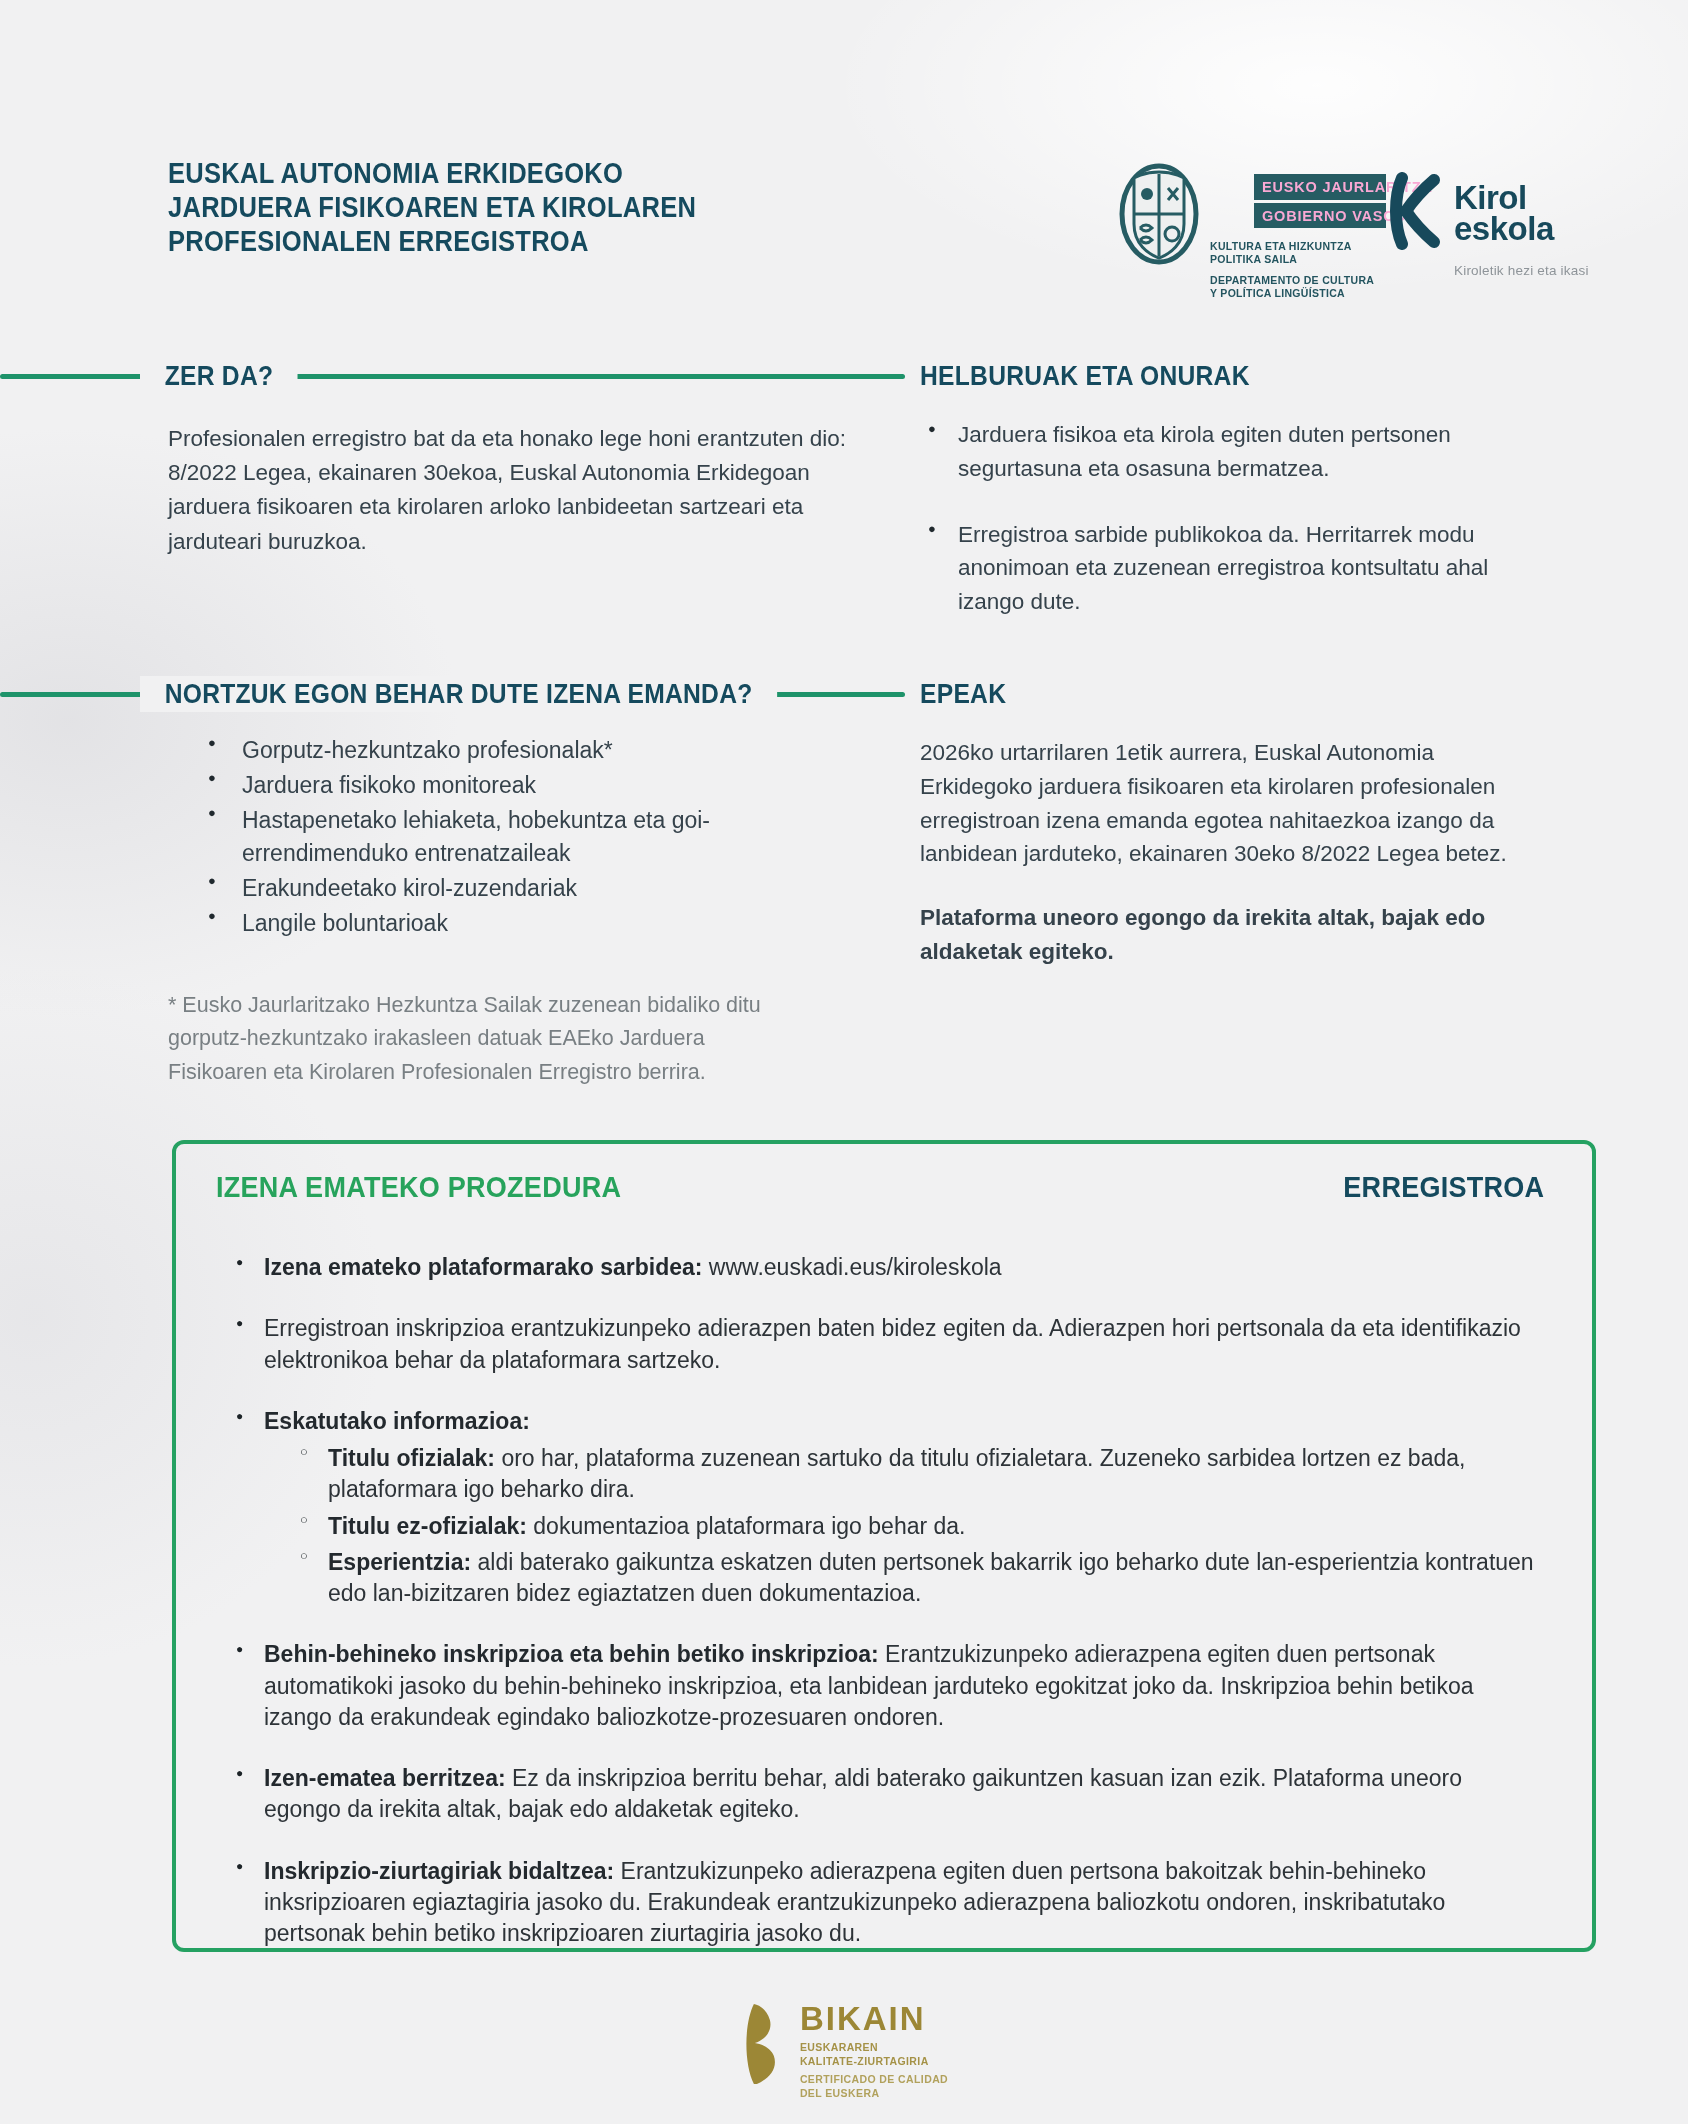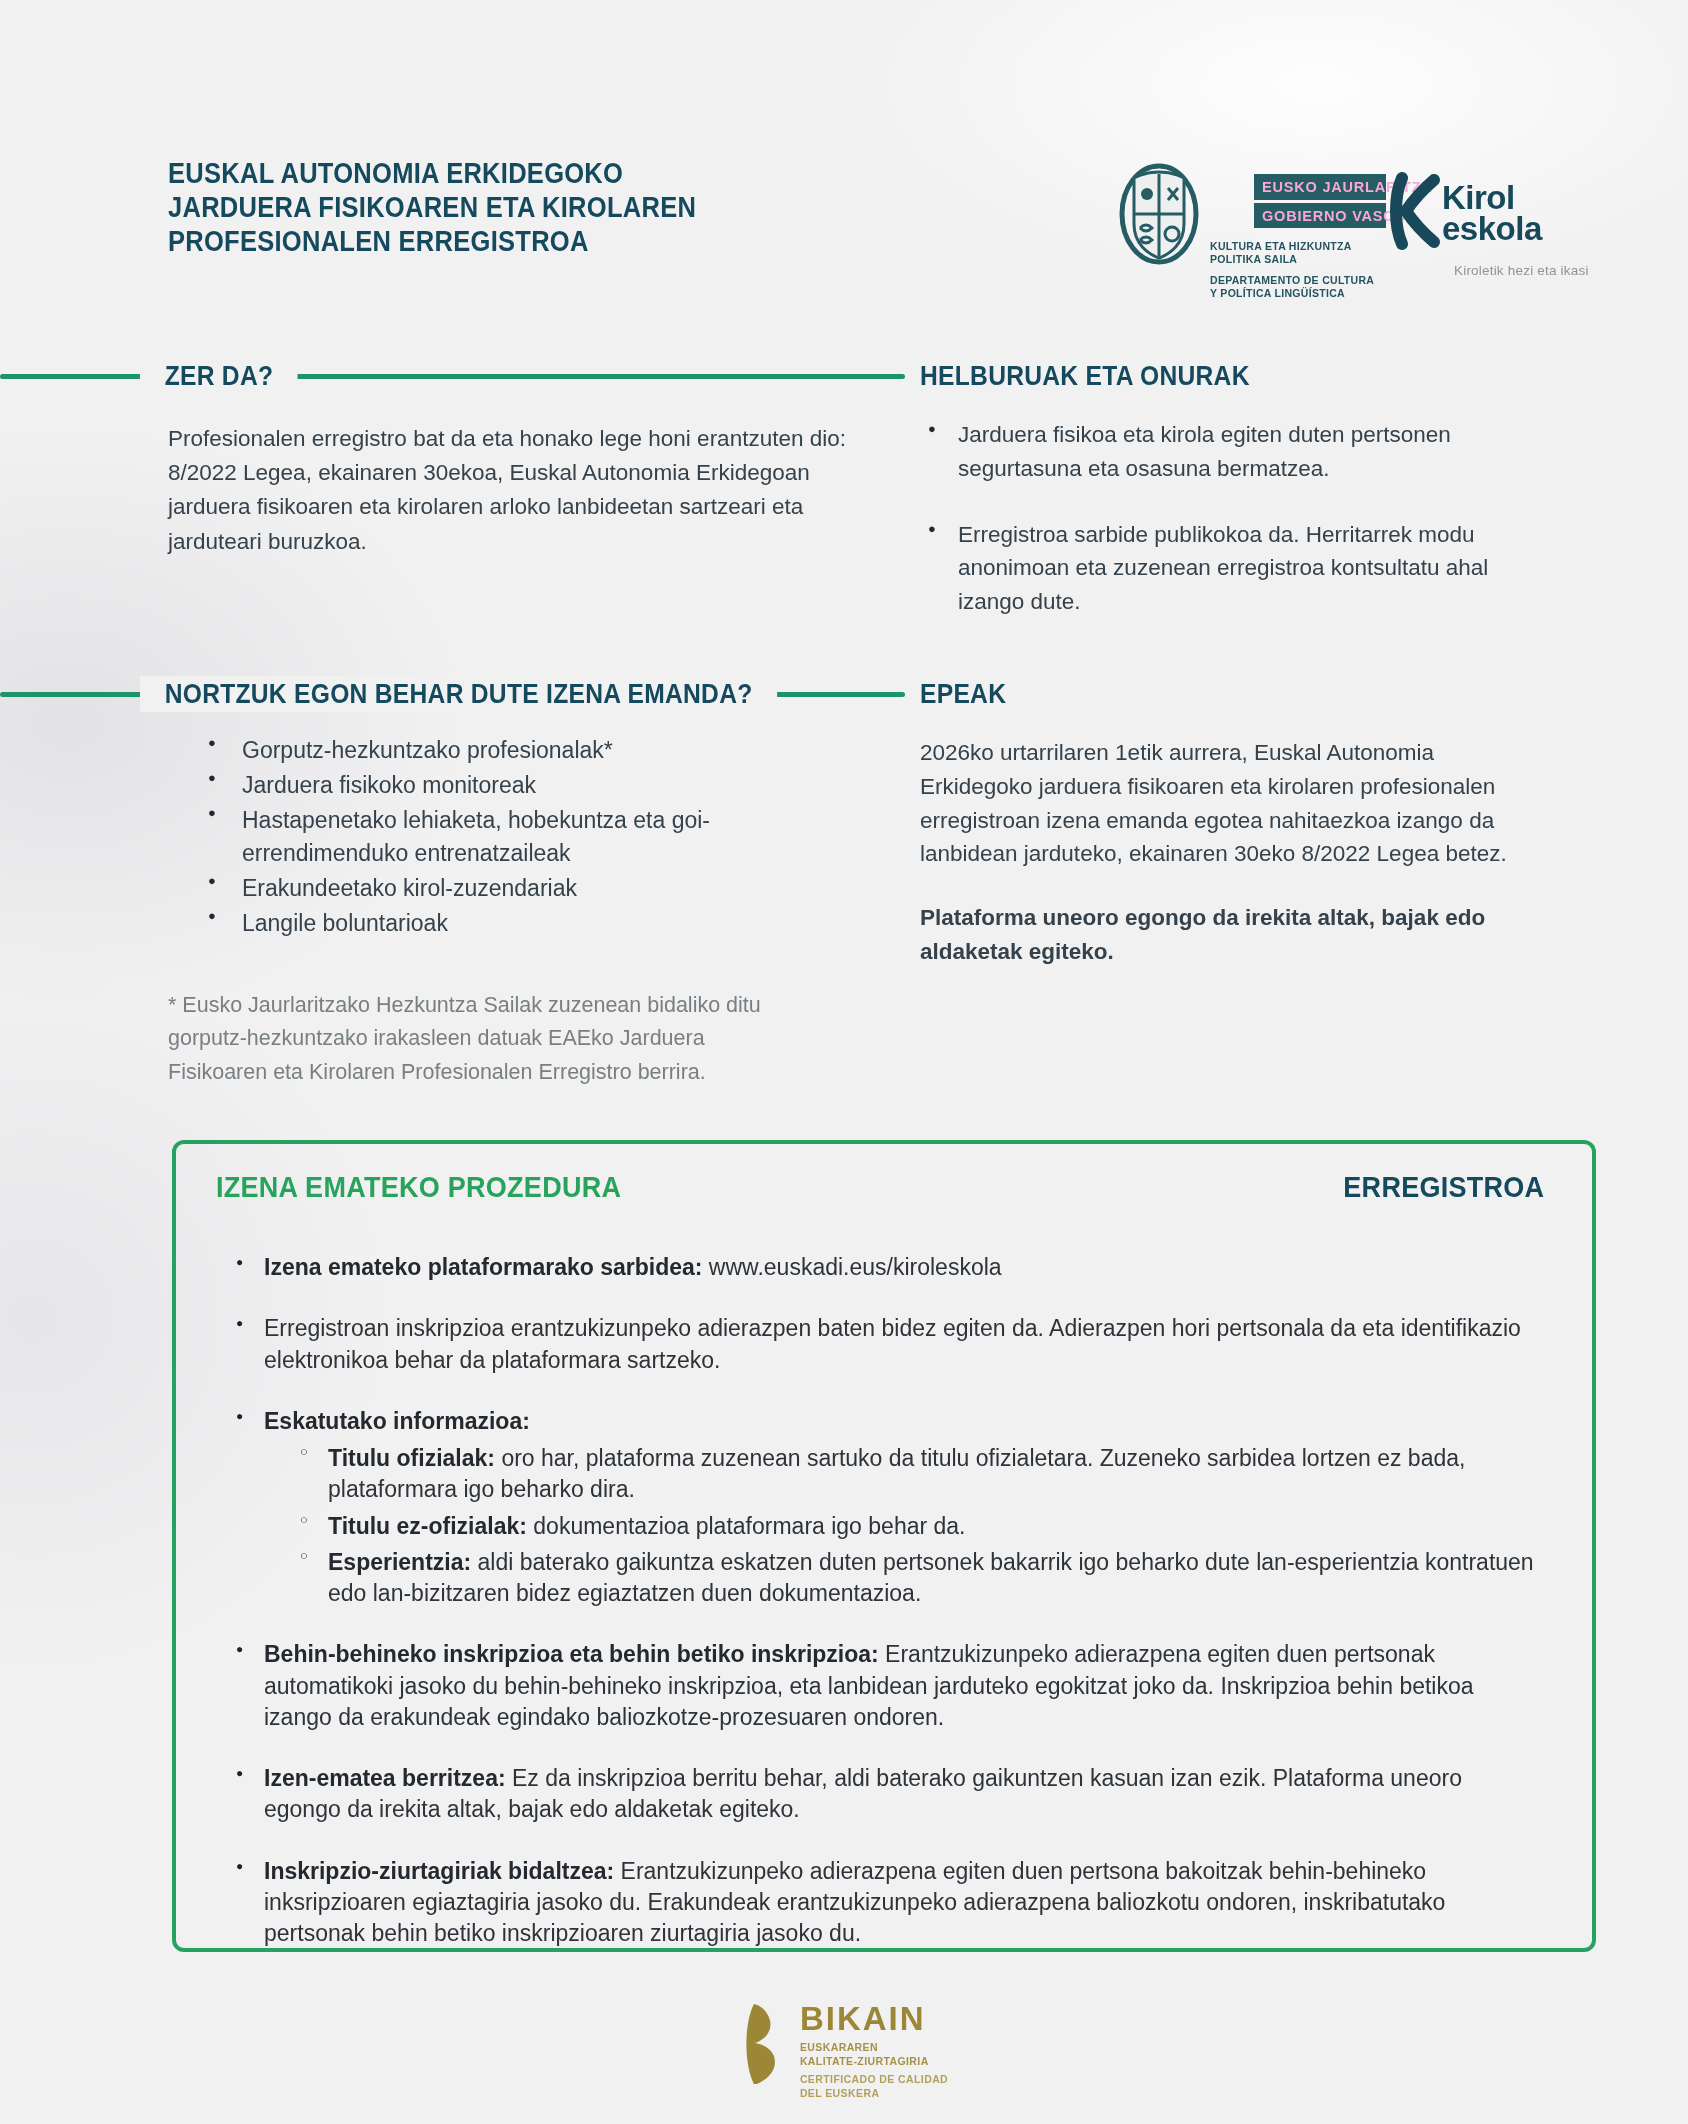--- a/index.html
+++ b/index.html
@@ -43,21 +43,21 @@
   .gov-banner{width:176px;}
   .gov-banner .bar{
     background:var(--logo-teal);color:#f9a8d4;font-weight:700;
     font-size:14.5px;letter-spacing:.8px;line-height:1;
     padding:6px 8px 5px;white-space:nowrap;margin-left:44px;
   }
   .gov-banner .bar + .bar{margin-top:3px;padding-left:8px;}
   .gov-dept{margin-top:12px;font-size:10.5px;font-weight:700;color:#23545f;line-height:1.25;letter-spacing:.3px;}
   .gov-dept .grp + .grp{margin-top:8px;}
   .kirol-logo{position:absolute;left:1388px;top:172px;}
-  .kirol-top{display:flex;align-items:center;gap:0;}
+  .kirol-top{display:flex;align-items:center;gap:12px;}
   .kirol-name{font-size:33px;font-weight:800;color:#17495b;line-height:.95;letter-spacing:-.5px;}
   .kirol-tag{margin-top:9px;margin-left:66px;font-size:13.5px;color:#8e9499;letter-spacing:.2px;}
   
   .rule-row{position:absolute;left:0;width:905px;height:40px;}
   .rule-row .line{position:absolute;left:0;right:0;top:16px;height:5px;background:var(--green-rule);border-radius:3px;}
   .rule-row h2{
     position:absolute;left:140px;top:0;
     background:var(--bg);padding:2px 28px;
     font-size:28px;font-weight:800;color:var(--teal);
     white-space:nowrap;letter-spacing:.3px;

